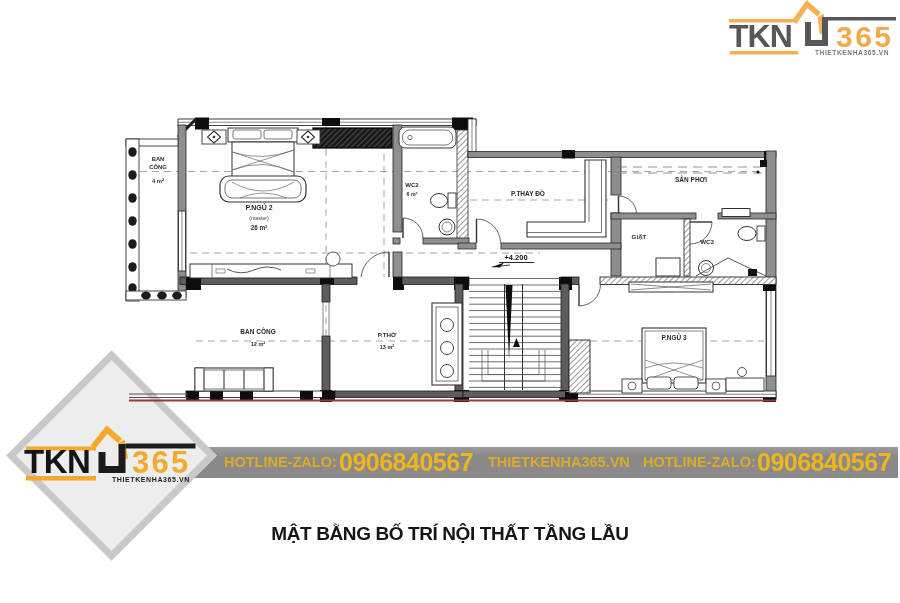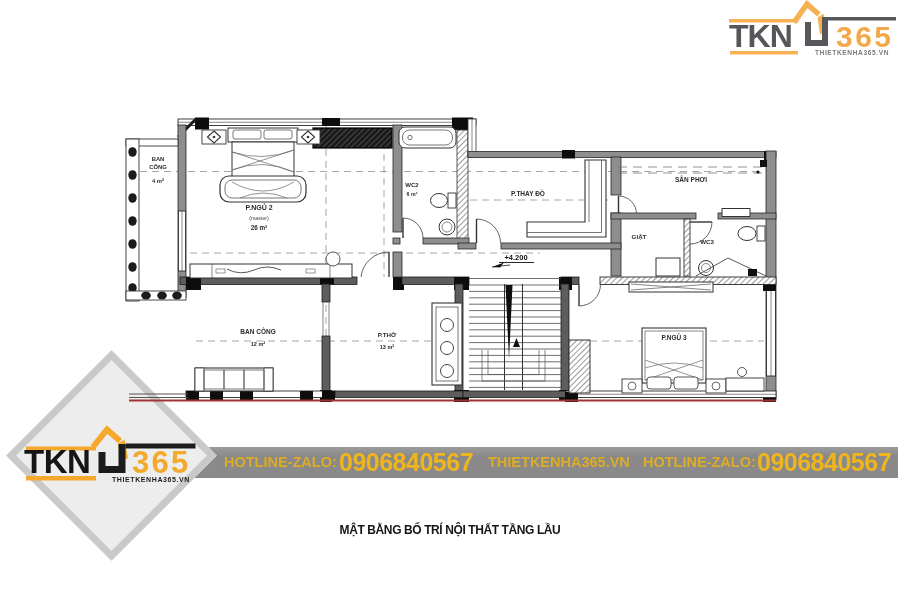--- a/index.html
+++ b/index.html
@@ -339,13 +339,13 @@
 
 <rect x="828" y="17" width="68" height="3.5" fill="#57575b"></rect>
 
 <text x="836" y="47" font-size="30" font-weight="bold" fill="#f2a94c" font-family="Liberation Sans, sans-serif" letter-spacing="2.5">365</text>
 
 <rect x="730" y="51" width="68" height="3.5" fill="#f6b152"></rect>
 
 <text x="852" y="54.5" font-size="6.6" font-weight="bold" fill="#7b7b7f" text-anchor="middle" font-family="Liberation Sans, sans-serif" letter-spacing="0.6">THIETKENHA365.VN</text>
 </svg>
 
-<div class="abs" style="left:0;top:523px;width:900px;text-align:center;font-size:12px;font-weight:bold;color:#151515;letter-spacing:-0.4px;">MẬT BẰNG BỐ TRÍ NỘI THẤT TẦNG LẦU</div>
+<div class="abs" style="left:0;top:523px;width:900px;text-align:center;font-size:19px;font-weight:bold;color:#151515;letter-spacing:-0.4px;">MẬT BẰNG BỐ TRÍ NỘI THẤT TẦNG LẦU</div>
 
 </body></html>

